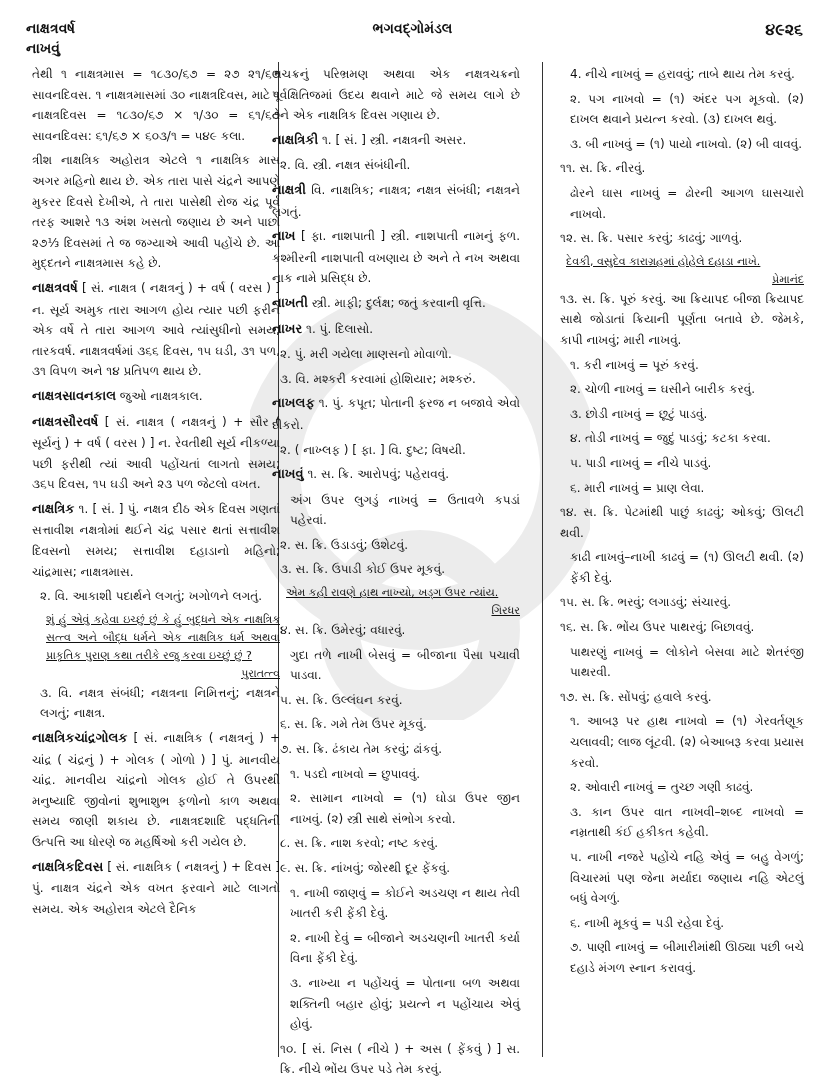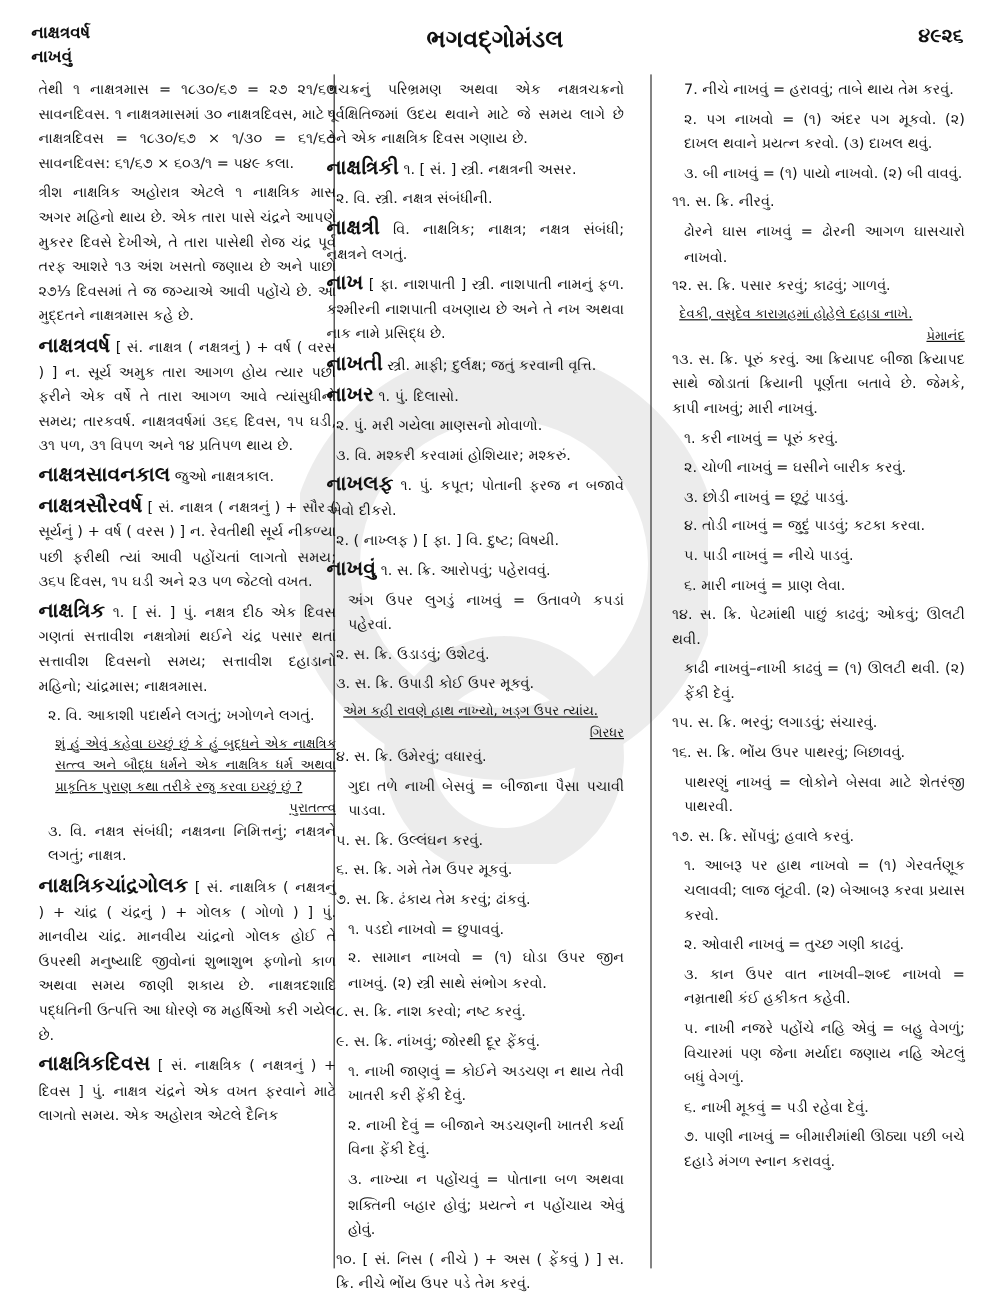--- a/index.html
+++ b/index.html
@@ -13,37 +13,37 @@
       position: absolute; left: 250px; top: 300px; width: 340px; height: 420px;
       pointer-events: none; opacity: 0.07;
     }
     .header {
       position: absolute; top: 8px; left: 0; width: 825px; height: 40px;
     }
     .guide {
       position: absolute; left: 26px; top: 10px; font-weight: bold; font-size: 14px; line-height: 20px;
     }
     .title {
-      position: absolute; left: 0; right: 0; top: 12px; text-align: center; font-weight: bold; font-size: 20px;
+      position: absolute; left: 0; right: 0; top: 12px; text-align: center; font-weight: bold; font-size: 14px;
     }
     .pageno {
       position: absolute; right: 22px; top: 12px; font-weight: bold; font-size: 16px;
     }
     .col {
       position: absolute; top: 64px; bottom: 10px;
       font-size: 12px; line-height: 20.6px; text-align: justify;
     }
     .c1 { left: 32px; width: 248px; }
     .c2 { left: 272px; width: 248px; }
     .c3 { left: 552px; width: 252px; }
     .divider { position: absolute; top: 62px; bottom: 22px; width: 1px; background: #333; }
     .d1 { left: 278px; }
     .d2 { left: 542px; }
     .entry { margin: 0 0 4px 0; }
-    .hw { font-weight: bold; font-size: 17px; }
+    .hw { font-weight: bold; font-size: 13px; font-family: Liberation Mono, monospace; }
     .sense { padding-left: 8px; }
     .sub { padding-left: 18px; text-indent: 0; }
     .quote { padding-left: 14px; font-size: 11px; line-height: 18px; text-decoration: underline; }
     .src { display: block; text-align: right; font-size: 11px; }
     p { margin: 0; }
   </style>
 </head>
 <body>
 
 <svg class="watermark" viewBox="0 0 340 420">
@@ -101,21 +101,21 @@
     <p class="sub entry">૧. પડદો નાખવો = છુપાવવું.</p>
     <p class="sub entry">૨. સામાન નાખવો = (૧) ઘોડા ઉપર જીન નાખવું. (૨) સ્ત્રી સાથે સંભોગ કરવો.</p>
     <p class="sense entry">૮. સ. ક્રિ. નાશ કરવો; નષ્ટ કરવું.</p>
     <p class="sense entry">૯. સ. ક્રિ. નાંખવું; જોરથી દૂર ફેંકવું.</p>
     <p class="sub entry">૧. નાખી જાણવું = કોઈને અડચણ ન થાય તેવી ખાતરી કરી ફેંકી દેવું.</p>
     <p class="sub entry">૨. નાખી દેવું = બીજાને અડચણની ખાતરી કર્યા વિના ફેંકી દેવું.</p>
     <p class="sub entry">૩. નાખ્યા ન પહોંચવું = પોતાના બળ અથવા શક્તિની બહાર હોવું; પ્રયત્ને ન પહોંચાય એવું હોવું.</p>
     <p class="sense entry">૧૦. [ સં. નિસ ( નીચે ) + અસ ( ફેંકવું ) ] સ. ક્રિ. નીચે ભોંય ઉપર પડે તેમ કરવું.</p>
   </div>
 <div class="col c3">
-    <p class="sub entry">7. નીચે નાખવું = હરાવવું; તાબે થાય તેમ કરવું.</p>
+    <p class="sub entry">4. નીચે નાખવું = હરાવવું; તાબે થાય તેમ કરવું.</p>
     <p class="sub entry">૨. પગ નાખવો = (૧) અંદર પગ મૂકવો. (૨) દાખલ થવાને પ્રયત્ન કરવો. (૩) દાખલ થવું.</p>
     <p class="sub entry">૩. બી નાખવું = (૧) પાયો નાખવો. (૨) બી વાવવું.</p>
     <p class="sense entry">૧૧. સ. ક્રિ. નીરવું.</p>
     <p class="sub entry">ઢોરને ઘાસ નાખવું = ઢોરની આગળ ઘાસચારો નાખવો.</p>
     <p class="sense entry">૧૨. સ. ક્રિ. પસાર કરવું; કાઢવું; ગાળવું.</p>
     <p class="quote"><span>દેવકી, વસુદેવ કારાગ્રહમાં હોહેલે દહાડા નાખે.</span><span class="src">પ્રેમાનંદ</span></p>
     <p class="sense entry">૧૩. સ. ક્રિ. પૂરું કરવું. આ ક્રિયાપદ બીજા ક્રિયાપદ સાથે જોડાતાં ક્રિયાની પૂર્ણતા બતાવે છે. જેમકે, કાપી નાખવું; મારી નાખવું.</p>
     <p class="sub entry">૧. કરી નાખવું = પૂરું કરવું.</p>
     <p class="sub entry">૨. ચોળી નાખવું = ઘસીને બારીક કરવું.</p>
     <p class="sub entry">૩. છોડી નાખવું = છૂટું પાડવું.</p>

